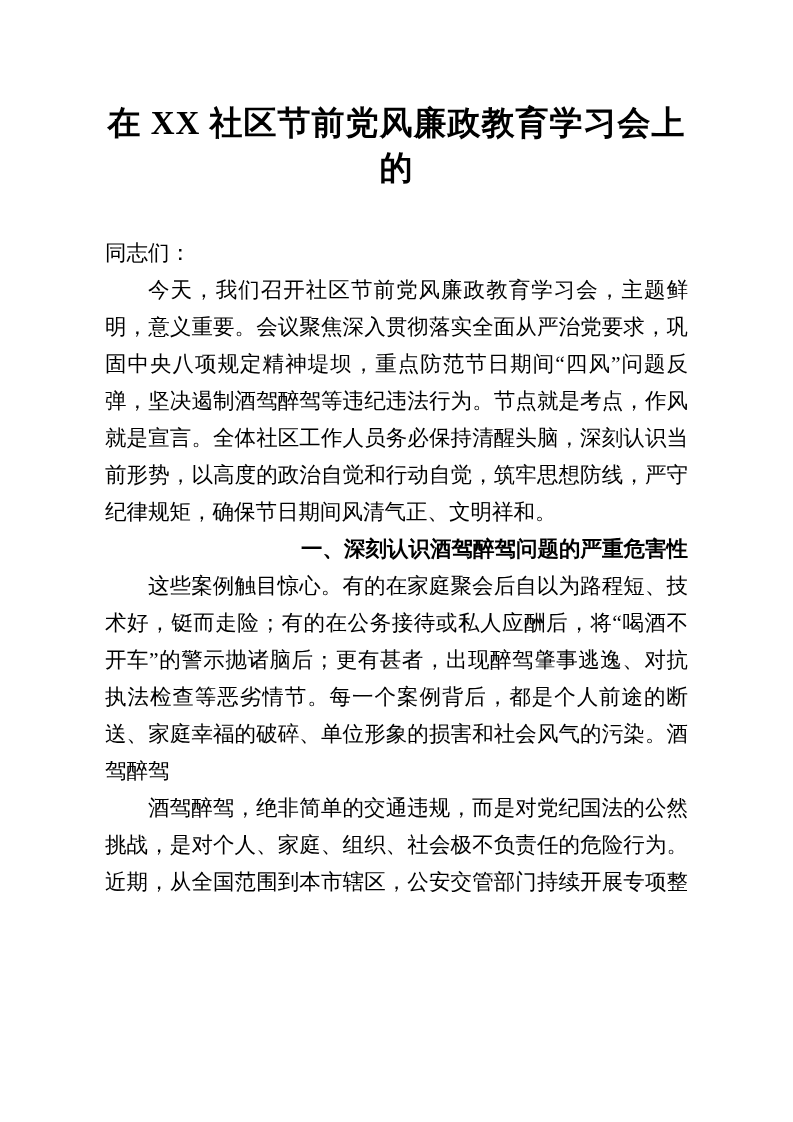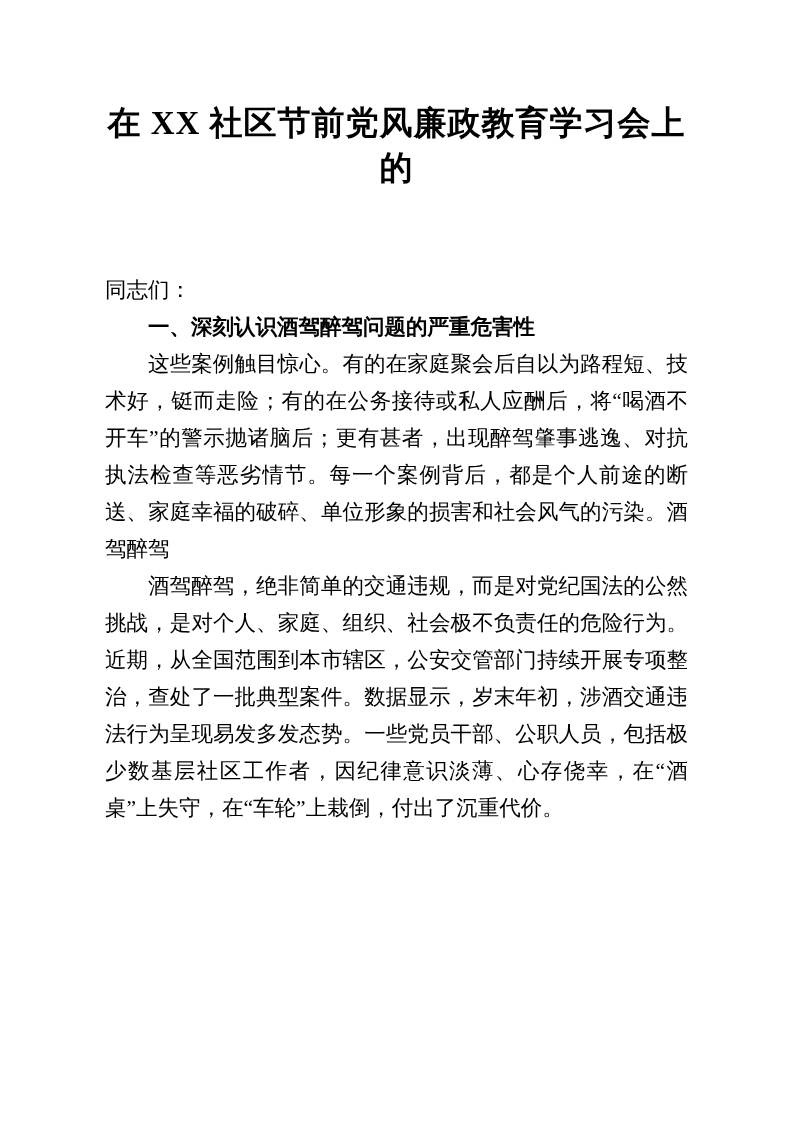--- a/index.html
+++ b/index.html
@@ -24,40 +24,40 @@
     font-size: 33px;
     line-height: 45px;
     font-weight: bold;
     text-align: center;
     letter-spacing: 1px;
   }
   .title-line {
     display: block;
   }
   .doc-body {
-    margin-top: 81px;
+    margin-top: 44px;
     font-size: 21.5px;
     line-height: 37px;
     text-align: justify;
     text-justify: inter-character;
   }
   .doc-body p {
     margin: 0;
     text-indent: 2em;
   }
   .doc-body p.salutation {
     text-indent: 0;
   }
   .section-heading {
     margin: 0;
     font-size: 21.5px;
     line-height: 37px;
     font-weight: bold;
     text-indent: 2em;
-    text-align: left;
+    text-align: right;
     font-family: "Liberation Sans", "DejaVu Sans", sans-serif;
   }
   .page-footer {
     position: absolute;
     left: 0;
     right: 0;
     top: 1035px;
     text-align: center;
     font-size: 17px;
     line-height: 20px;
@@ -75,20 +75,21 @@
 
 <div class="page">
 
   <h1 class="doc-title">
     <span class="title-line">在 XX 社区节前党风廉政教育学习会上的</span>
   </h1>
 
   <div class="doc-body">
     <p class="salutation">同志们：</p>
 
+    <p>今天，我们召开社区节前党风廉政教育学习会，主题鲜明，意义重要。会议聚焦深入贯彻落实全面从严治党要求，巩固中央八项规定精神堤坝，重点防范节日期间“四风”问题反弹，坚决遏制酒驾醉驾等违纪违法行为。节点就是考点，作风就是宣言。全体社区工作人员务必保持清醒头脑，深刻认识当前形势，以高度的政治自觉和行动自觉，筑牢思想防线，严守纪律规矩，确保节日期间风清气正、文明祥和。</p>
 
     <h2 class="section-heading">一、深刻认识酒驾醉驾问题的严重危害性</h2>
 
     <p>这些案例触目惊心。有的在家庭聚会后自以为路程短、技术好，铤而走险；有的在公务接待或私人应酬后，将“喝酒不开车”的警示抛诸脑后；更有甚者，出现醉驾肇事逃逸、对抗执法检查等恶劣情节。每一个案例背后，都是个人前途的断送、家庭幸福的破碎、单位形象的损害和社会风气的污染。酒驾醉驾</p>
 
     <p>酒驾醉驾，绝非简单的交通违规，而是对党纪国法的公然挑战，是对个人、家庭、组织、社会极不负责任的危险行为。近期，从全国范围到本市辖区，公安交管部门持续开展专项整治，查处了一批典型案件。数据显示，岁末年初，涉酒交通违法行为呈现易发多发态势。一些党员干部、公职人员，包括极少数基层社区工作者，因纪律意识淡薄、心存侥幸，在“酒桌”上失守，在“车轮”上栽倒，付出了沉重代价。</p>
   </div>
 
   <div class="page-footer">
     <span class="footer-dash">—</span><span class="page-number">1</span><span class="footer-dash">—</span>

